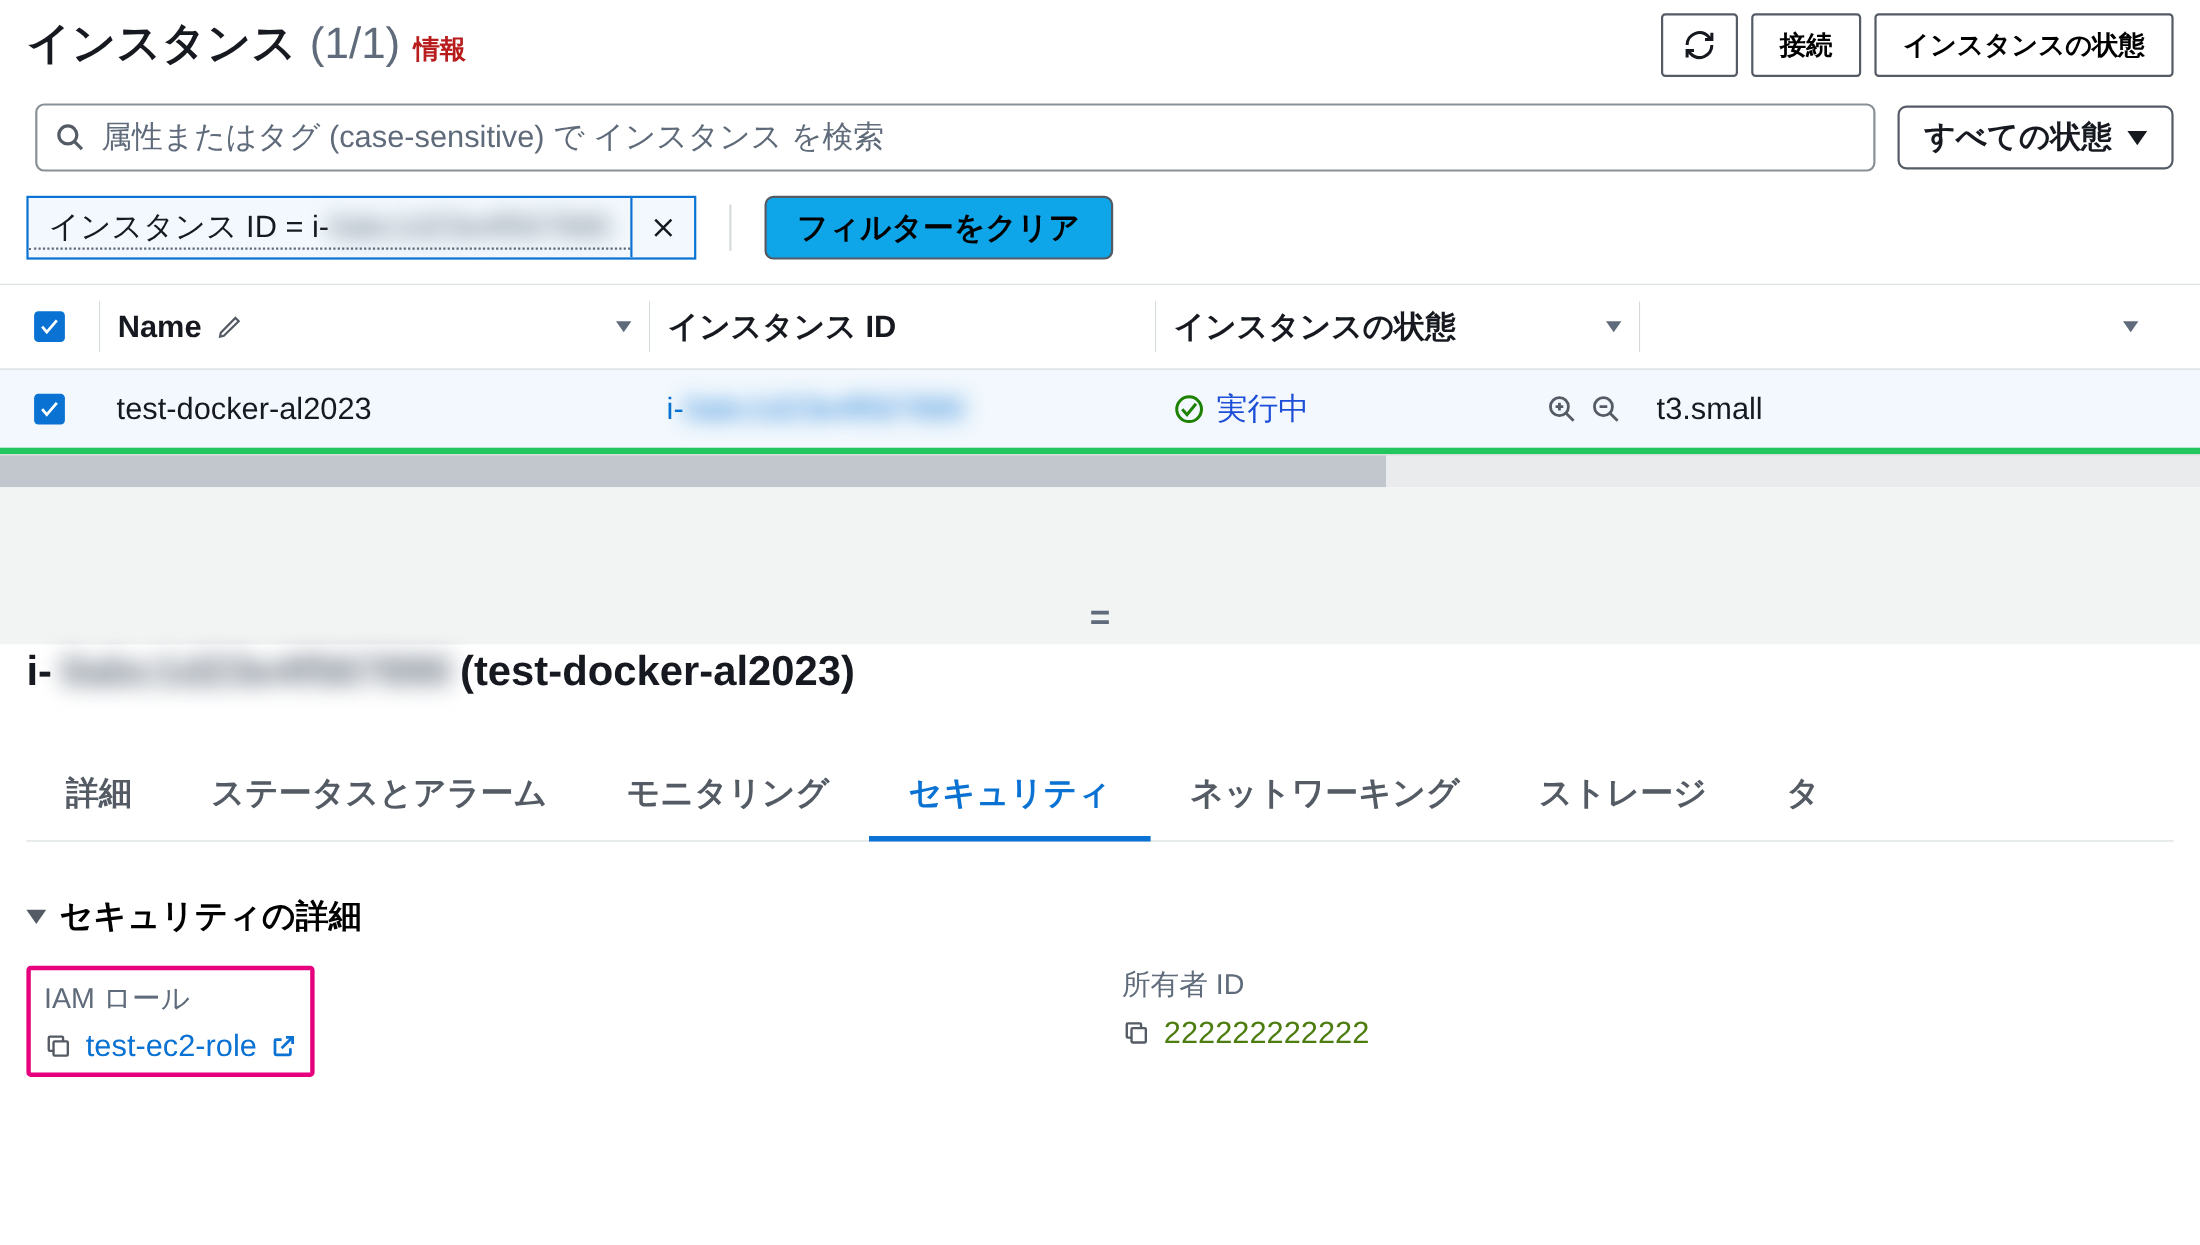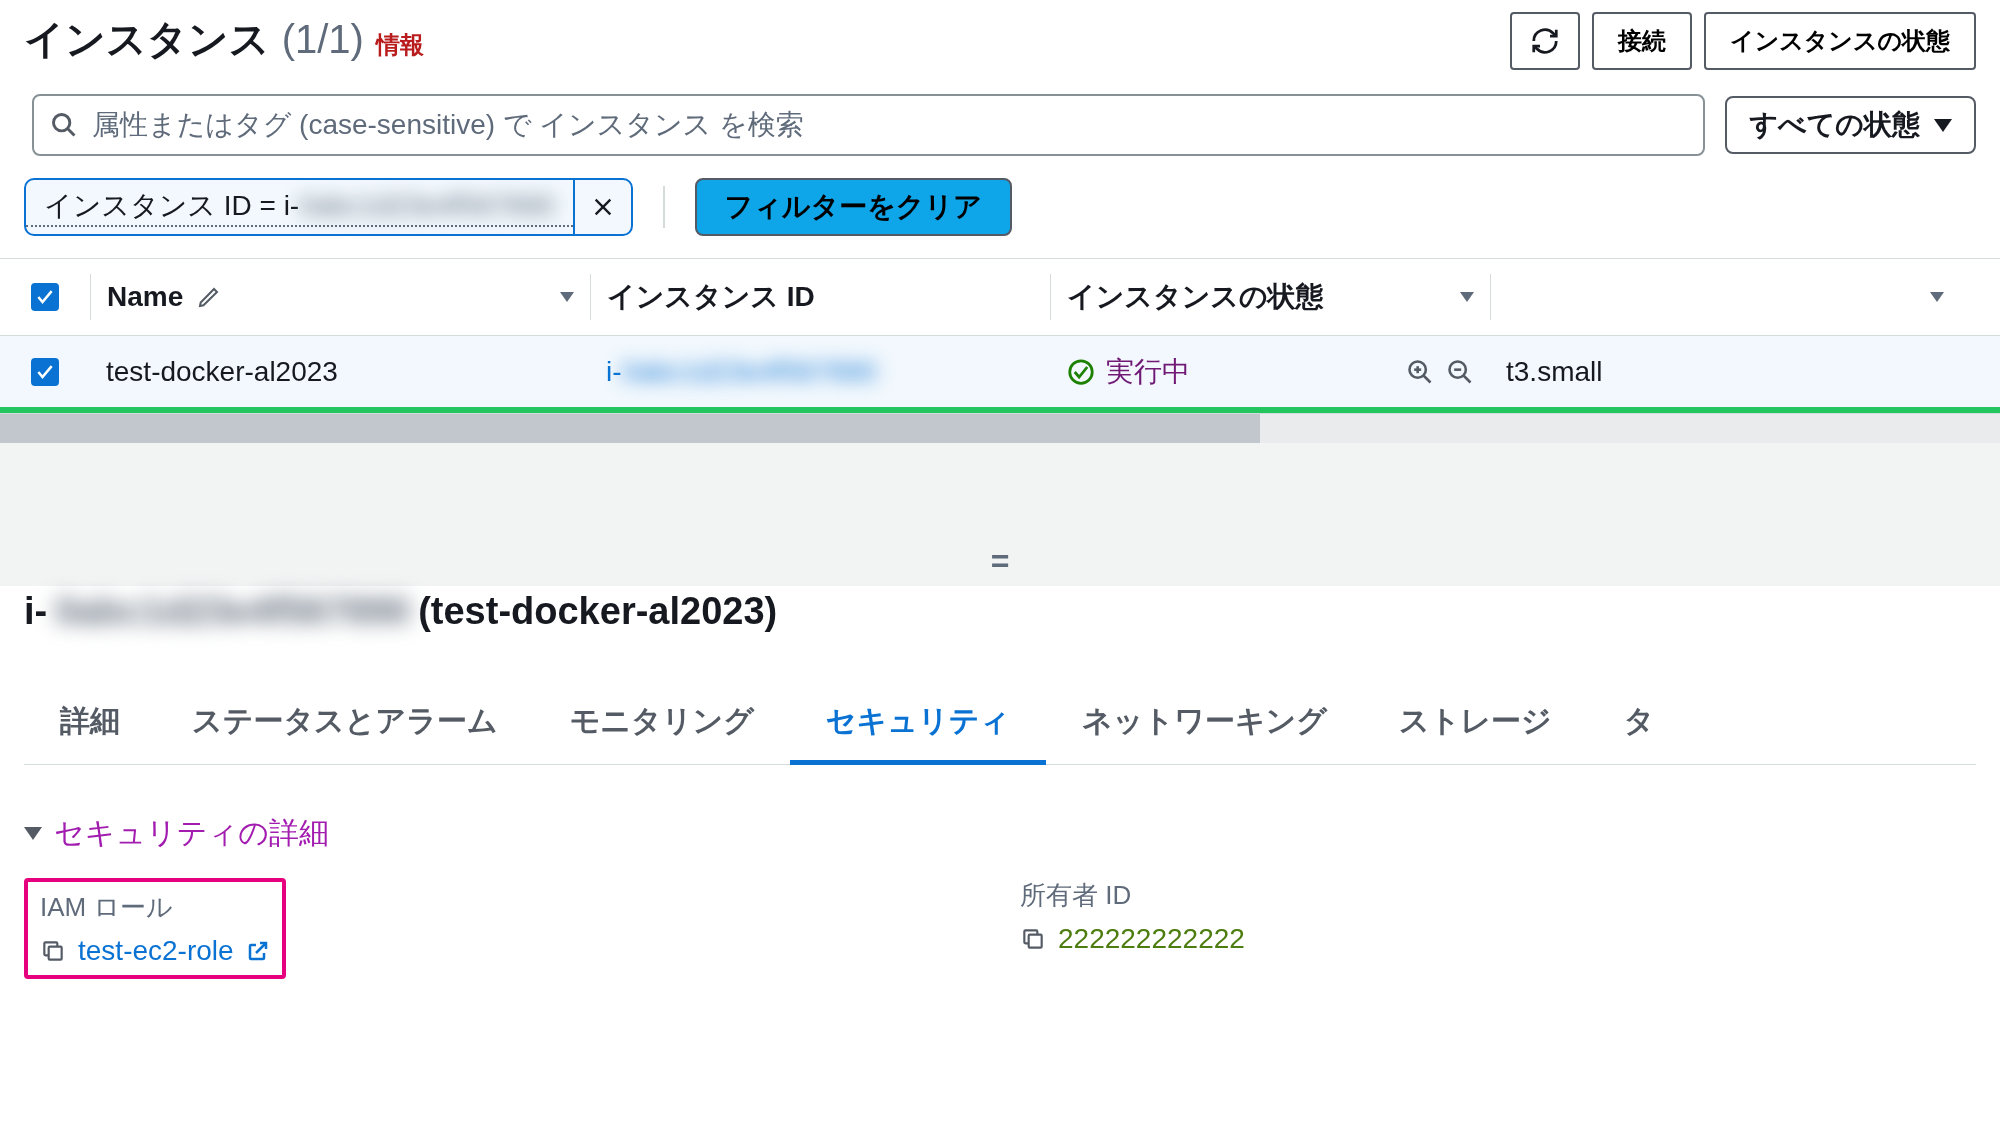--- a/index.html
+++ b/index.html
@@ -115,21 +115,21 @@
     .chips-row {
       display: flex;
       align-items: center;
       gap: 30px;
       padding: 22px 24px 22px 24px;
     }
     .chip {
       display: flex;
       align-items: center;
       border: 2px solid #0972d3;
-      border-radius: 10px;
+      border-radius: 0;
       background: #f2f8fd;
       height: 58px;
       overflow: hidden;
     }
     .chip .chip-text {
       padding: 0 18px;
       font-size: 28px;
       border-bottom: 2px dotted #5f6b7a;
       margin: 0 0 0 0;
     }
@@ -211,21 +211,21 @@
       background: #0972d3;
       border-radius: 4px;
       display: inline-flex;
       align-items: center;
       justify-content: center;
       cursor: pointer;
     }
     .checkbox svg { width: 20px; height: 20px; stroke: #fff; stroke-width: 3; fill: none; }
     .link { color: #0972d3; cursor: pointer; }
     .blur-span { filter: blur(9px); color:#0972d3; }
-    .status-running { color: #701a75; display: inline-flex; align-items: center; gap: 10px; font-size: 28px; }
+    .status-running { color: #1d4ed8; display: inline-flex; align-items: center; gap: 10px; font-size: 28px; }
     .status-icon-svg { width: 30px; height: 30px; }
     .zoom-icons { margin-left: auto; display: flex; gap: 12px; color:#545b64; }
     .scroll-track { height: 30px; background: #e9ebed; border-top: 1px solid #d5dbdb; }
     .scroll-thumb { width: 63%; height: 100%; background: #c1c7cd; }
 
     
     .split-grip {
       text-align: center;
       padding-top: 100px;
       padding-bottom: 6px;
@@ -269,22 +269,22 @@
       border-bottom: 5px solid #0972d3;
       margin-bottom: -1px;
     }
 
     
     .sec-header {
       display: flex;
       align-items: center;
       gap: 12px;
       font-size: 30px;
-      font-weight: 400;
-      color: #a21caf;
+      font-weight: 700;
+      color: #000000;
       padding: 48px 0 24px 0;
       cursor: pointer;
     }
     .sec-grid {
       display: grid;
       grid-template-columns: 1fr 1fr;
       gap: 40px;
     }
     .field-label { font-size: 26px; color: #5f6b7a; margin-bottom: 10px; }
     .field-value { font-size: 28px; display: flex; align-items: center; gap: 12px; }

